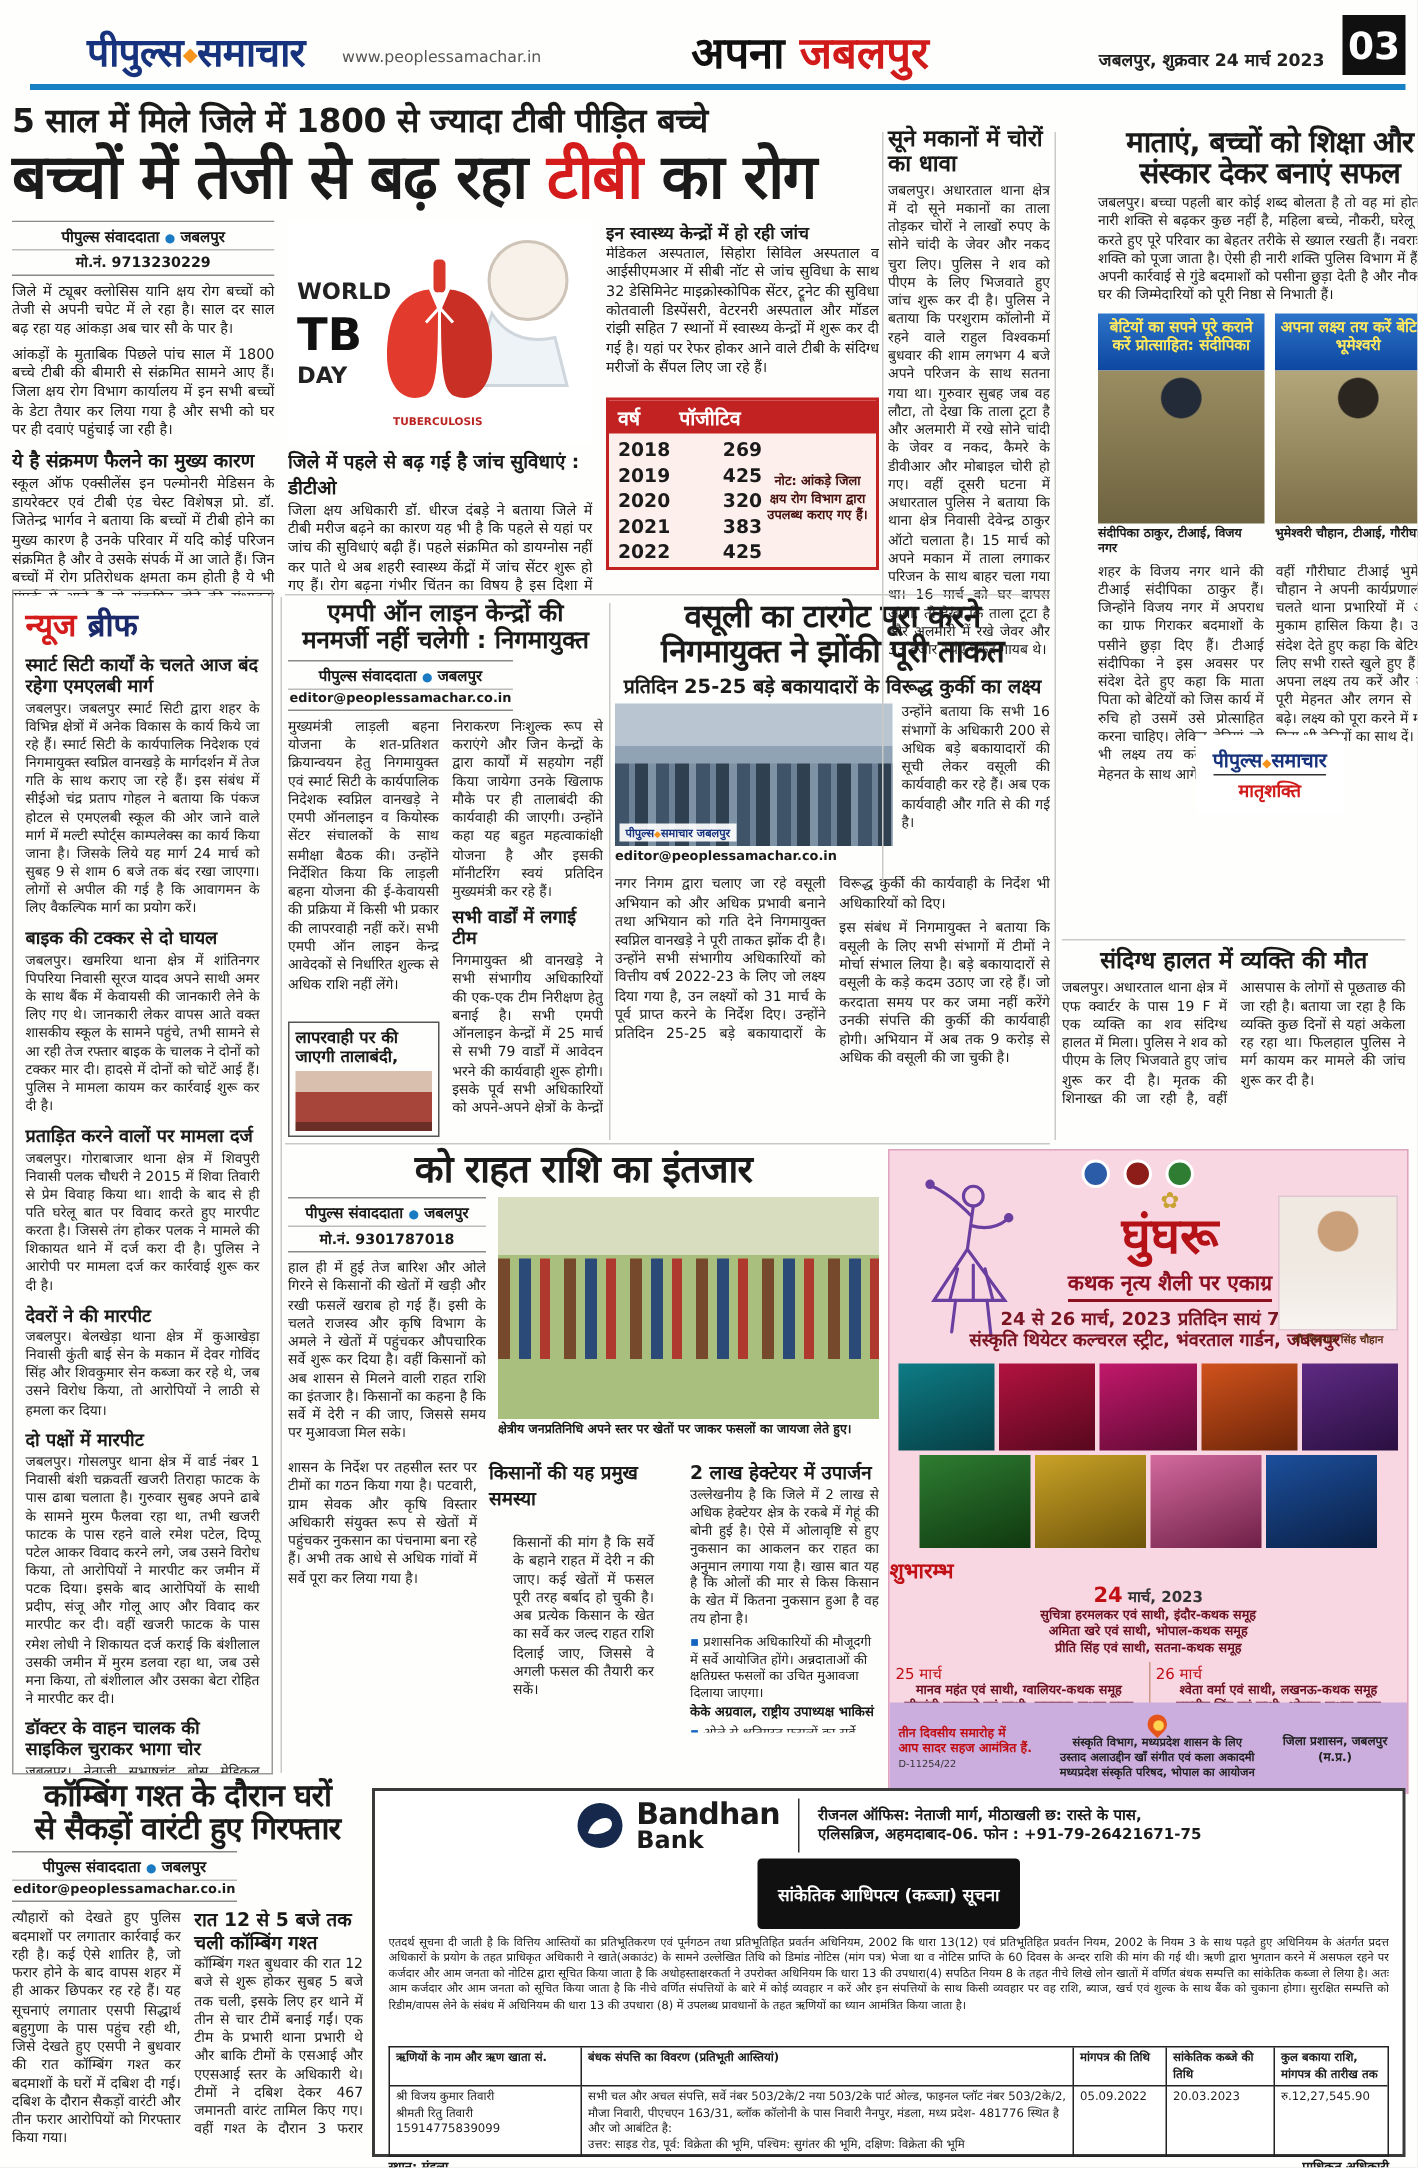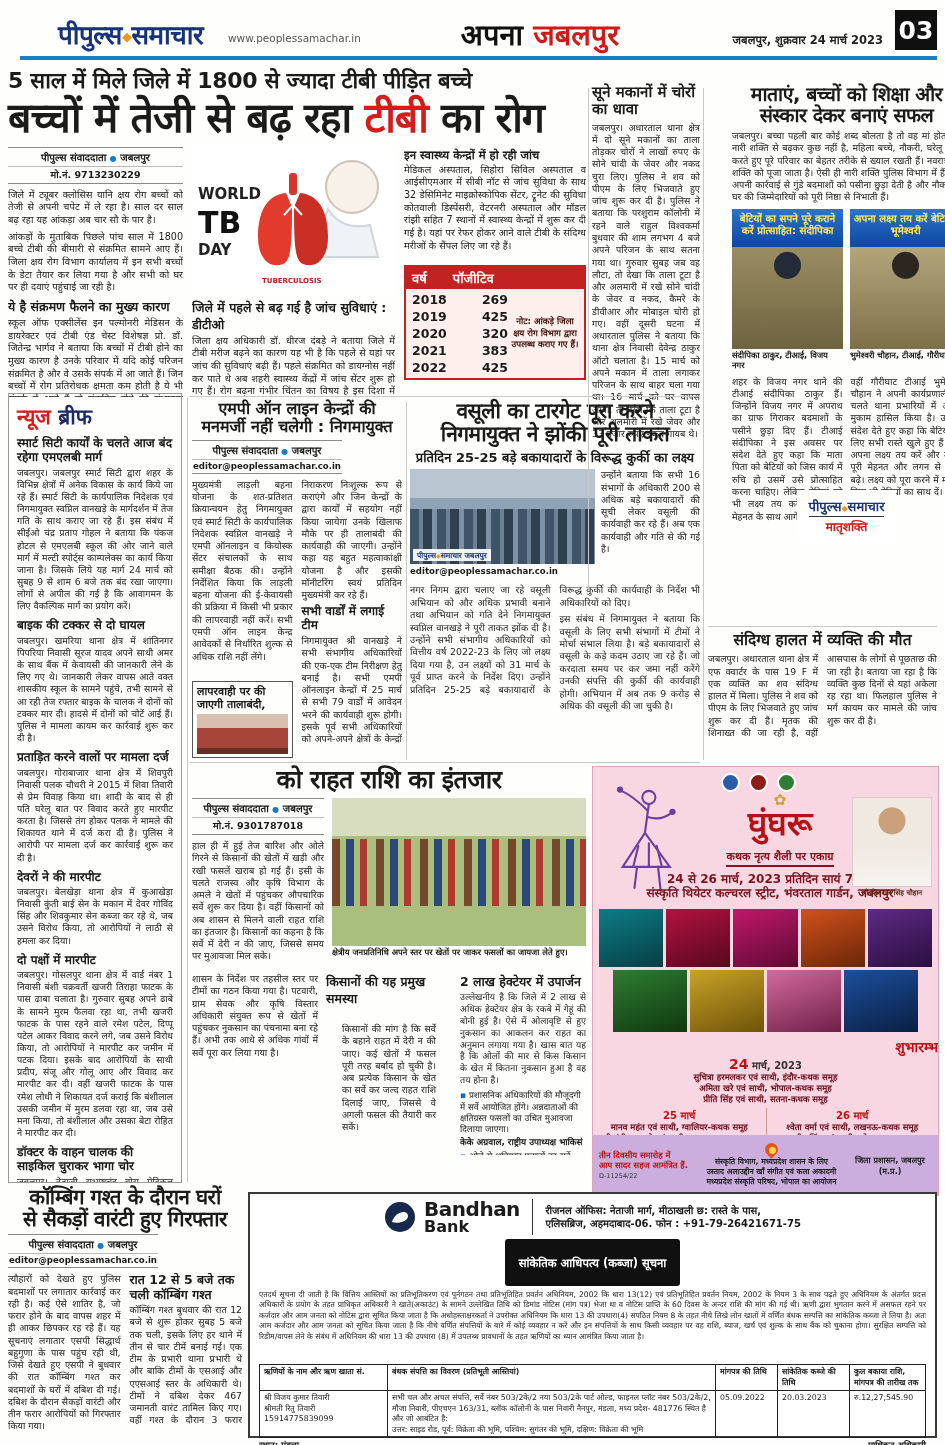--- a/index.html
+++ b/index.html
@@ -99,37 +99,37 @@
   .sv-bot{display:grid;grid-template-columns:1fr 1fr 1fr;gap:8px;margin-top:5px;height:182px;overflow:hidden}
   .q{font-size:8.7px;line-height:1.3;margin-top:3px}
   .q .sqb{color:#1565c0;font-size:9px}
   .q-by{font-size:8.8px;font-weight:800;margin-top:1px}
 
   
   .ad{background:#f8d7e3;border:1px solid #dfa3bd}
   .ad-top{position:relative;height:142px}
   .logo-dot{width:15px;height:15px;border-radius:50%;border:2px solid #fff;display:inline-block;margin-right:4px}
   .gh-title{font-size:33px;font-weight:900;color:#b51217;text-align:center;line-height:1}
-  .gh-sub{font-size:11px;font-weight:800;color:#8c1020;text-align:center;border-bottom:2px solid #8c1020;
+  .gh-sub{font-size:14px;font-weight:800;color:#8c1020;text-align:center;border-bottom:2px solid #8c1020;
           padding-bottom:2px;display:inline-block}
   .gh-line{font-size:12px;font-weight:700;color:#7a1420;text-align:center;line-height:1.35}
   .cm-card{position:absolute;right:6px;top:30px;width:80px;text-align:center}
   .cm-img{height:88px;background:radial-gradient(circle at 50% 26%,#caa07a 0 13px,transparent 14px),
           linear-gradient(180deg,#efe9e2 0 55%,#f7f3ee);border:1px solid #e0c8d2}
   .cm-cap{font-size:7px;font-weight:800;color:#5a2b12;margin-top:1px}
   .strip{display:grid;gap:3px;margin:0 6px}
   .strip>div{height:100%}
   .s1{grid-template-columns:repeat(5,1fr);height:58px}
   .s2{grid-template-columns:repeat(4,1fr);height:62px;margin-top:3px}
-  .shubh{font-size:14px;font-weight:900;color:#c01015;text-align:right;margin-top:5px}
+  .shubh{font-size:14px;font-weight:900;color:#c01015;text-align:left;margin-top:5px}
   .d24{text-align:center;font-size:10px;font-weight:800;color:#333}
   .d24 .num{color:#c01015;font-size:14px}
   .gl{font-size:8.5px;font-weight:700;color:#6b1020;text-align:center;line-height:1.32}
   .gl-grid{display:grid;grid-template-columns:1fr 1fr;margin-top:2px}
-  .gl-h{font-size:10px;font-weight:700;color:#c01015;text-align:center}
+  .gl-h{font-size:10px;font-weight:400;color:#c01015;text-align:left}
   .gl-col{padding:0 4px}
   .gl-col+.gl-col{border-left:1px solid #c98}
   .ad-foot{position:absolute;left:0;right:0;bottom:0;height:60px;background:#cbaedd;display:grid;
            grid-template-columns:96px 1fr 84px;gap:4px;padding:5px 6px;box-sizing:border-box;align-items:center}
   .af-inv{font-size:8.3px;font-weight:800;color:#c01015;line-height:1.25}
   .af-code{font-size:6.5px;color:#333;margin-top:2px}
   .af-org{font-size:7.6px;font-weight:800;color:#222;text-align:center;line-height:1.3}
   .af-right{font-size:8px;font-weight:800;color:#222;text-align:center}
   .flame{width:13px;height:13px;border-radius:50% 50% 50% 0;background:radial-gradient(circle at 50% 60%,#ffd54f 0 3px,#e5541b 4px);
          display:block;margin:0 auto 1px;transform:rotate(-45deg)}

